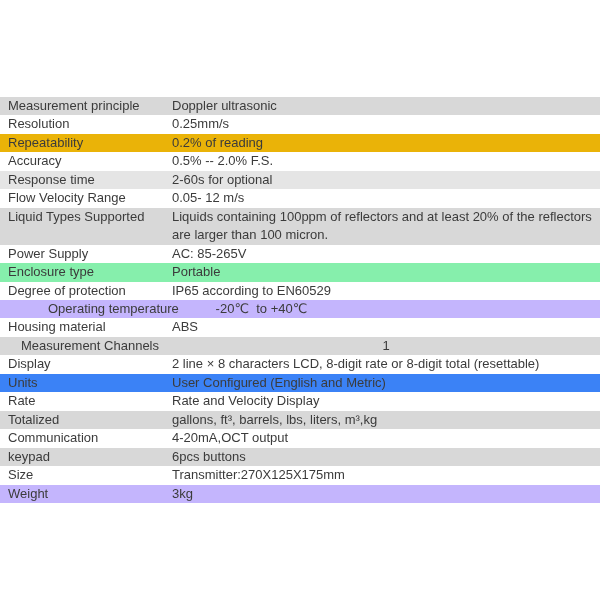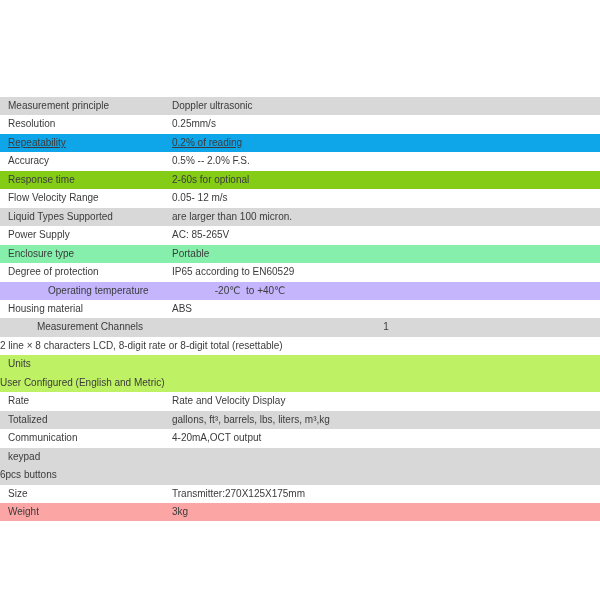--- a/index.html
+++ b/index.html
@@ -9,21 +9,21 @@
     height: 600px;
     background: #ffffff;
     font-family: "Liberation Sans", "DejaVu Sans", sans-serif;
     overflow: hidden;
   }
   #spec-table {
     position: absolute;
     top: 97px;
     left: 0;
     width: 600px;
-    font-size: 10px;
+    font-size: 13px;
     color: #3b3b3b;
   }
   .row {
     display: flex;
     align-items: stretch;
     width: 100%;
   }
   .row.shaded {
     background: #d8d8d8;
   }
@@ -50,39 +50,39 @@
 
 <div id="spec-table" style="color: rgb(59, 59, 59);">
     <div class="row shaded" style="background: rgb(216, 216, 216);">
       <div class="cell label-cell">Measurement principle</div>
       <div class="cell value-cell">Doppler ultrasonic</div>
     </div>
     <div class="row">
       <div class="cell label-cell">Resolution</div>
       <div class="cell value-cell">0.25mm/s</div>
     </div>
-    <div class="row shaded" style="background: #0ea5e9; text-decoration: underline;">
+    <div class="row shaded" style="background: #eab308;">
       <div class="cell label-cell">Repeatability</div>
       <div class="cell value-cell">0.2% of reading</div>
     </div>
     <div class="row">
       <div class="cell label-cell">Accuracy</div>
       <div class="cell value-cell">0.5% -- 2.0% F.S.</div>
     </div>
-    <div class="row shaded" style="background: #84cc16; justify-content: space-between;">
+    <div class="row shaded" style="background: #e5e5e5; justify-content: space-between;">
       <div class="cell label-cell">Response time</div>
       <div class="cell value-cell">2-60s for optional</div>
     </div>
     <div class="row">
       <div class="cell label-cell">Flow Velocity Range</div>
       <div class="cell value-cell">0.05- 12 m/s</div>
     </div>
     <div class="row shaded" style="background: rgb(216, 216, 216);">
       <div class="cell label-cell">Liquid Types Supported</div>
-      <div class="cell value-cell"><div class="value-line">are larger than 100 micron.</div></div>
+      <div class="cell value-cell"><div class="value-line">Liquids containing 100ppm of reflectors and at least 20% of the reflectors</div><div class="value-line">are larger than 100 micron.</div></div>
     </div>
     <div class="row">
       <div class="cell label-cell">Power Supply</div>
       <div class="cell value-cell">AC: 85-265V</div>
     </div>
     <div class="row shaded" style="background: #86efac;">
       <div class="cell label-cell">Enclosure type</div>
       <div class="cell value-cell">Portable</div>
     </div>
     <div class="row">
@@ -95,43 +95,44 @@
     </div>
     <div class="row">
       <div class="cell label-cell">Housing material</div>
       <div class="cell value-cell">ABS</div>
     </div>
     <div class="row shaded" style="background: rgb(216, 216, 216); text-align: center;">
       <div class="cell label-cell">Measurement Channels</div>
       <div class="cell value-cell">1</div>
     </div>
     <div class="row">
+      <div class="cell label-cell">Display</div>
       <div class="cell value-cell">2 line × 8 characters LCD, 8-digit rate or 8-digit total (resettable)</div>
     </div>
-    <div class="row shaded" style="background: #bef264; flex-direction: column;">
+    <div class="row shaded" style="background: #3b82f6;">
       <div class="cell label-cell">Units</div>
       <div class="cell value-cell">User Configured (English and Metric)</div>
     </div>
     <div class="row">
       <div class="cell label-cell">Rate</div>
       <div class="cell value-cell">Rate and Velocity Display</div>
     </div>
     <div class="row shaded" style="background: rgb(216, 216, 216); align-items: center;">
       <div class="cell label-cell">Totalized</div>
       <div class="cell value-cell">gallons, ft³, barrels, lbs, liters, m³,kg</div>
     </div>
     <div class="row">
       <div class="cell label-cell">Communication</div>
       <div class="cell value-cell">4-20mA,OCT output</div>
     </div>
-    <div class="row shaded" style="background: rgb(216, 216, 216); flex-direction: column;">
+    <div class="row shaded" style="background: rgb(216, 216, 216);">
       <div class="cell label-cell">keypad</div>
       <div class="cell value-cell">6pcs buttons</div>
     </div>
     <div class="row">
       <div class="cell label-cell">Size</div>
       <div class="cell value-cell">Transmitter:270X125X175mm</div>
     </div>
-    <div class="row shaded" style="background: #fca5a5; align-items: flex-end;">
+    <div class="row shaded" style="background: #c4b5fd; align-items: flex-end;">
       <div class="cell label-cell">Weight</div>
       <div class="cell value-cell">3kg</div>
     </div>
   </div>
 
 </body></html>

